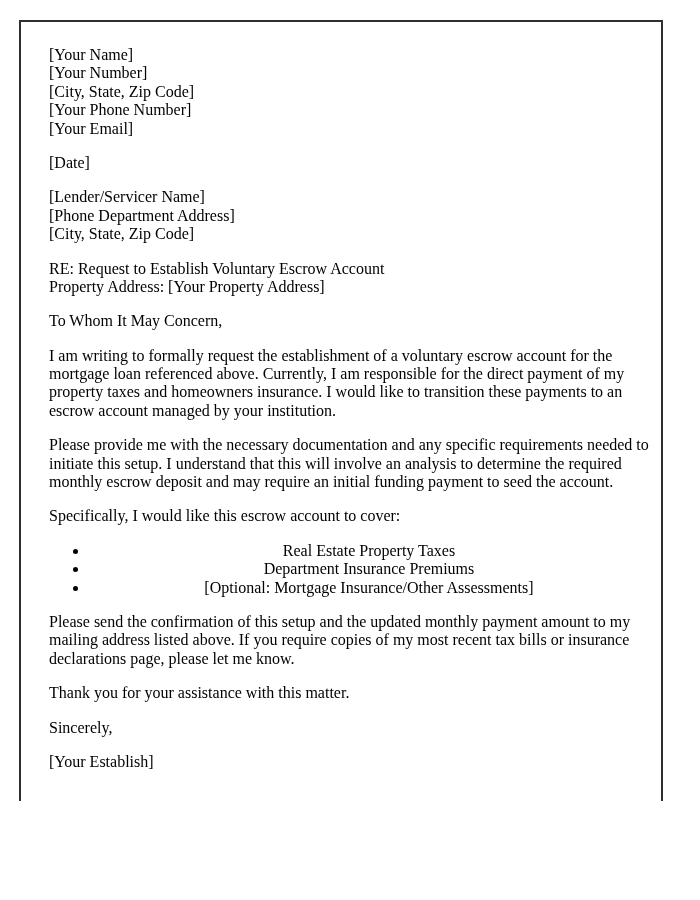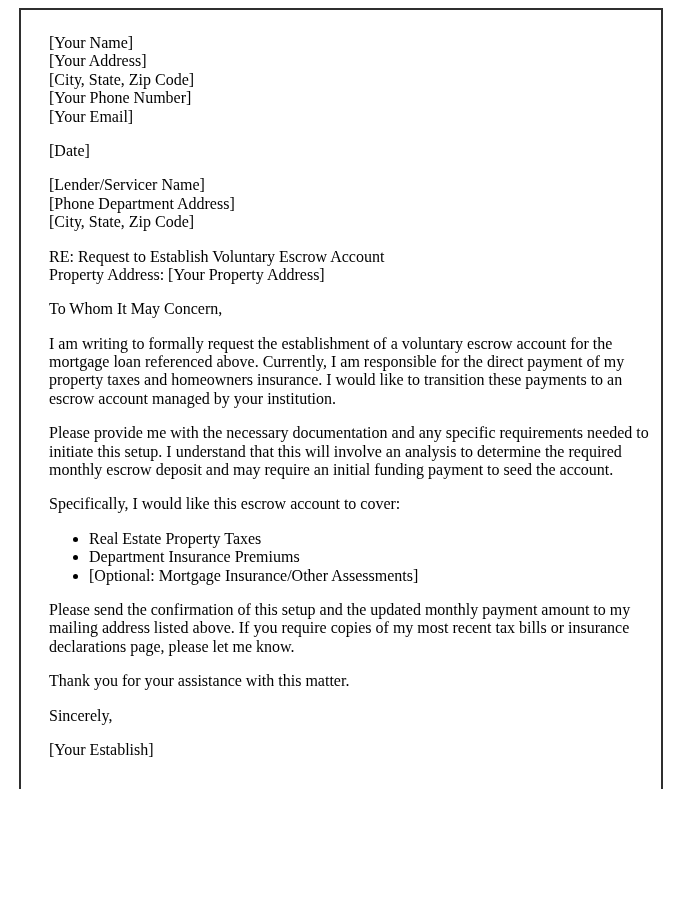--- a/index.html
+++ b/index.html
@@ -19,54 +19,55 @@
     font-family: "Liberation Serif", "DejaVu Serif", serif;
     font-size: 16px;
     line-height: 1.15;
     color: var(--text-color);
     position: relative;
     overflow: hidden;
   }
   .letter-frame {
     position: absolute;
     left: 19px;
-    top: 8px;
+    top: 20px;
     width: 644px;
     height: 781px;
     border: 2px solid var(--border-color);
     border-bottom: none;
     padding: 8px 12px 0 28px;
     background: var(--page-bg);
     overflow: visible;
   }
   .block {
     margin: 16px 0;
   }
   .line {
     margin: 0;
     padding: 0;
   }
   ul.bullets {
     margin: 16px 0;
     padding-left: 40px;
     list-style-type: disc;
+    text-align: center;
   }
   ul.bullets li {
     margin: 0;
     padding: 0;
   }
 </style>
 </head>
 <body>
 
 <div class="letter-frame">
 
   <div class="block">
     <div class="line">[Your Name]</div>
-    <div class="line">[Your Address]</div>
+    <div class="line">[Your Number]</div>
     <div class="line">[City, State, Zip Code]</div>
     <div class="line">[Your Phone Number]</div>
     <div class="line">[Your Email]</div>
   </div>
 
   <div class="block">[Date]</div>
 
   <div class="block">
     <div class="line">[Lender/Servicer Name]</div>
     <div class="line">[Phone Department Address]</div>

